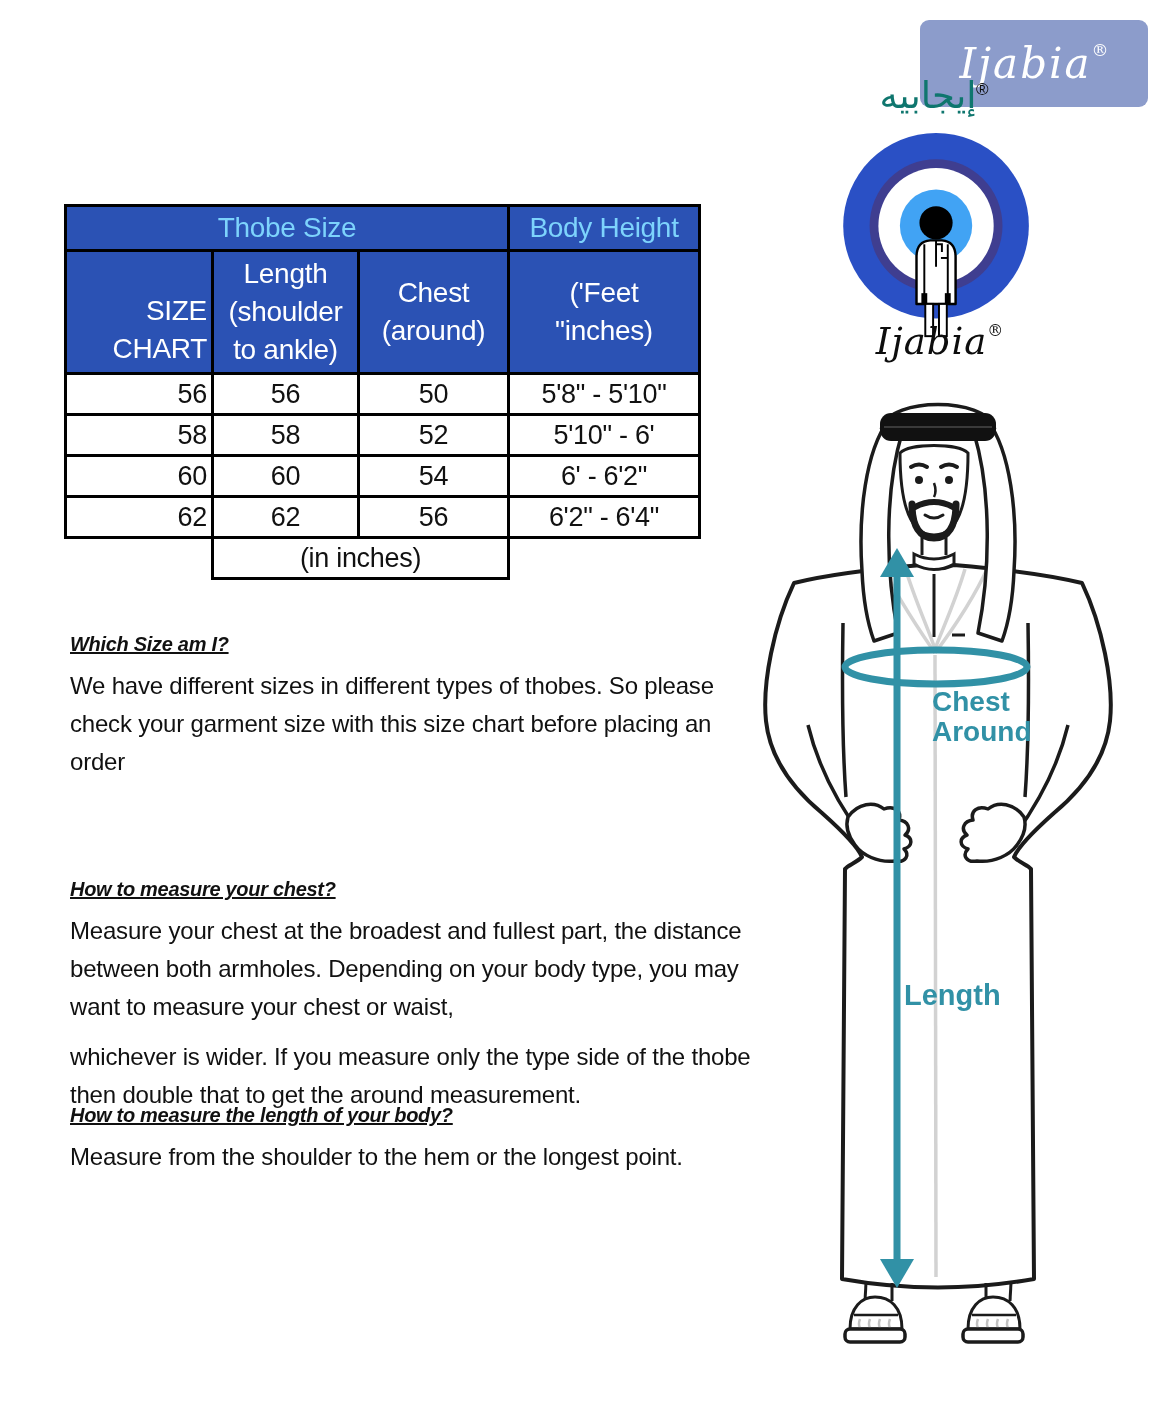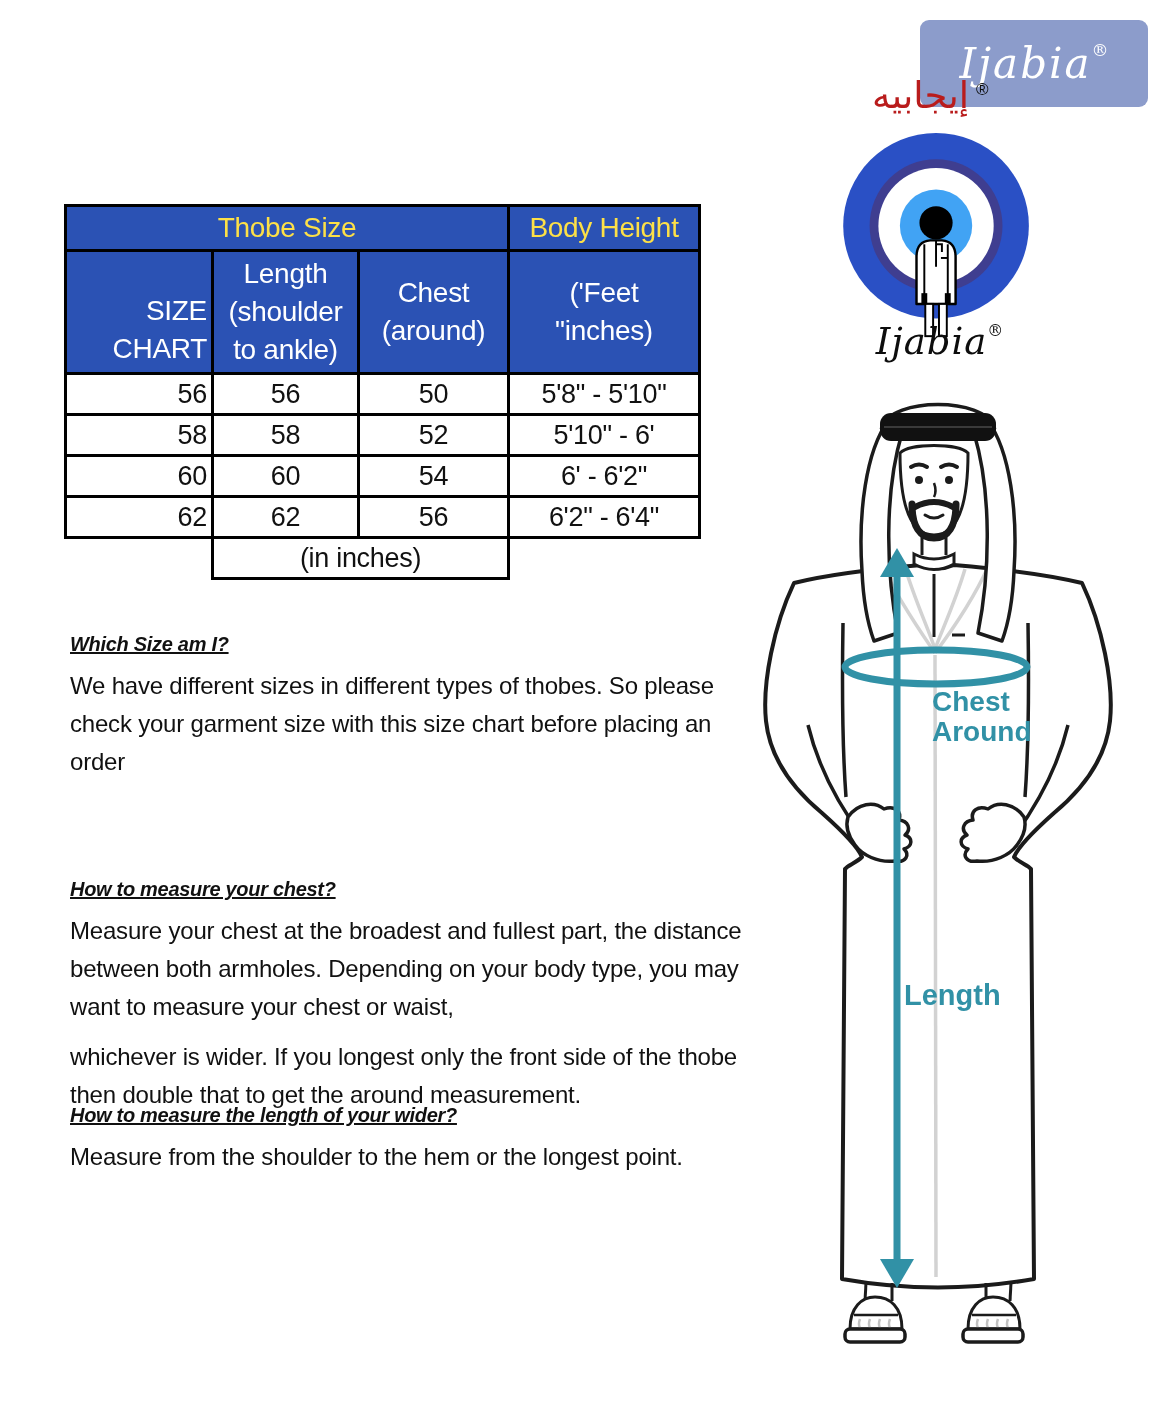--- a/index.html
+++ b/index.html
@@ -3,43 +3,43 @@
 <meta charset="utf-8">
 <style>
   html,body{margin:0;padding:0;background:#fff;}
   #page{position:relative;width:1162px;height:1416px;background:#ffffff;overflow:hidden;
         font-family:"Liberation Sans",sans-serif;color:#111;}
 
   
   .size-table{position:absolute;left:64px;top:204px;border-collapse:collapse;
               font-size:27px;letter-spacing:-0.3px;}
   .size-table td{border:3px solid #000;text-align:center;padding:0 4px;}
-  .size-table tr.hrow1 td{background:#2B52B4;color:#fde047;height:42px;font-size:28px;}
+  .size-table tr.hrow1 td{background:#2B52B4;color:#7dd3fc;height:42px;font-size:28px;}
   .size-table tr.hrow2 td{background:#2B52B4;color:#fff;height:116px;
                           white-space:pre-line;line-height:38px;vertical-align:middle;font-size:28px;}
   .size-table tr.hrow2 td.cell-left{vertical-align:bottom;padding-bottom:4px;}
   .size-table tr.drow td{height:38px;line-height:1;}
   .size-table td.cell-left{text-align:right;padding-left:8px;}
   .size-table tr.frow td{height:38px;}
   .size-table td.noborder{border:none;background:#fff;}
 
   
   .section{position:absolute;left:70px;width:684px;}
   .section h3{margin:0 0 11px 0;font-size:20px;font-weight:bold;font-style:italic;
               text-decoration:underline;letter-spacing:-0.3px;}
   .section p{margin:0 0 12px 0;font-size:24px;line-height:38px;letter-spacing:-0.2px;}
 
   
   .logo-box{position:absolute;left:920px;top:20px;width:228px;height:87px;background:#8C9CCB;
             border-radius:9px;display:flex;align-items:center;justify-content:center;}
   .wordmark{font-family:"DejaVu Serif",serif;font-style:italic;color:#fff;font-size:42px;
             letter-spacing:2px;line-height:1;}
   .wordmark sup{font-size:17px;vertical-align:22px;letter-spacing:0;}
-  .arabic-name{position:absolute;left:872px;top:74px;width:112px;text-align:left;
-               font-size:37px;color:#b91c1c;}
+  .arabic-name{position:absolute;left:872px;top:74px;width:112px;text-align:center;
+               font-size:37px;color:#0f766e;}
   .arabic-reg{position:absolute;left:976px;top:80px;font-size:17px;color:#0d0d0d;}
   .eye-wrap{position:absolute;left:840px;top:128px;width:196px;height:215px;}
   .eye-wordmark{position:absolute;left:860px;top:320px;width:160px;text-align:center;
                 font-family:"DejaVu Serif",serif;font-style:italic;font-size:37px;color:#0d0d0d;
                 letter-spacing:1px;}
   .eye-wordmark sup{font-size:16px;vertical-align:18px;}
 
   
   .man-wrap{position:absolute;left:762px;top:393px;width:400px;height:960px;}
 </style>
@@ -104,25 +104,25 @@
   </table>
 
   <div class="section" style="top:633px">
     <h3>Which Size am I?</h3>
     <p>We have different sizes in different types of thobes. So please check your garment size with this size chart before placing an order</p>
   </div>
 
   <div class="section" style="top:878px">
     <h3>How to measure your chest?</h3>
     <p>Measure your chest at the broadest and fullest part, the distance between both armholes. Depending on your body type, you may want to measure your chest or waist,</p>
-    <p>whichever is wider. If you longest only the front side of the thobe then double that to get the around measurement.</p>
+    <p>whichever is wider. If you measure only the type side of the thobe then double that to get the around measurement.</p>
   </div>
 
   <div class="section" style="top:1104px">
-    <h3>How to measure the length of your wider?</h3>
+    <h3>How to measure the length of your body?</h3>
     <p>Measure from the shoulder to the hem or the longest point.</p>
   </div>
 
   <div class="logo-box">
     <span class="wordmark"><span>Ijabia</span><sup>®</sup></span>
   </div>
   <div class="arabic-name">إيجابيه</div>
   <div class="arabic-reg">®</div>
 
   <div class="eye-wrap">

